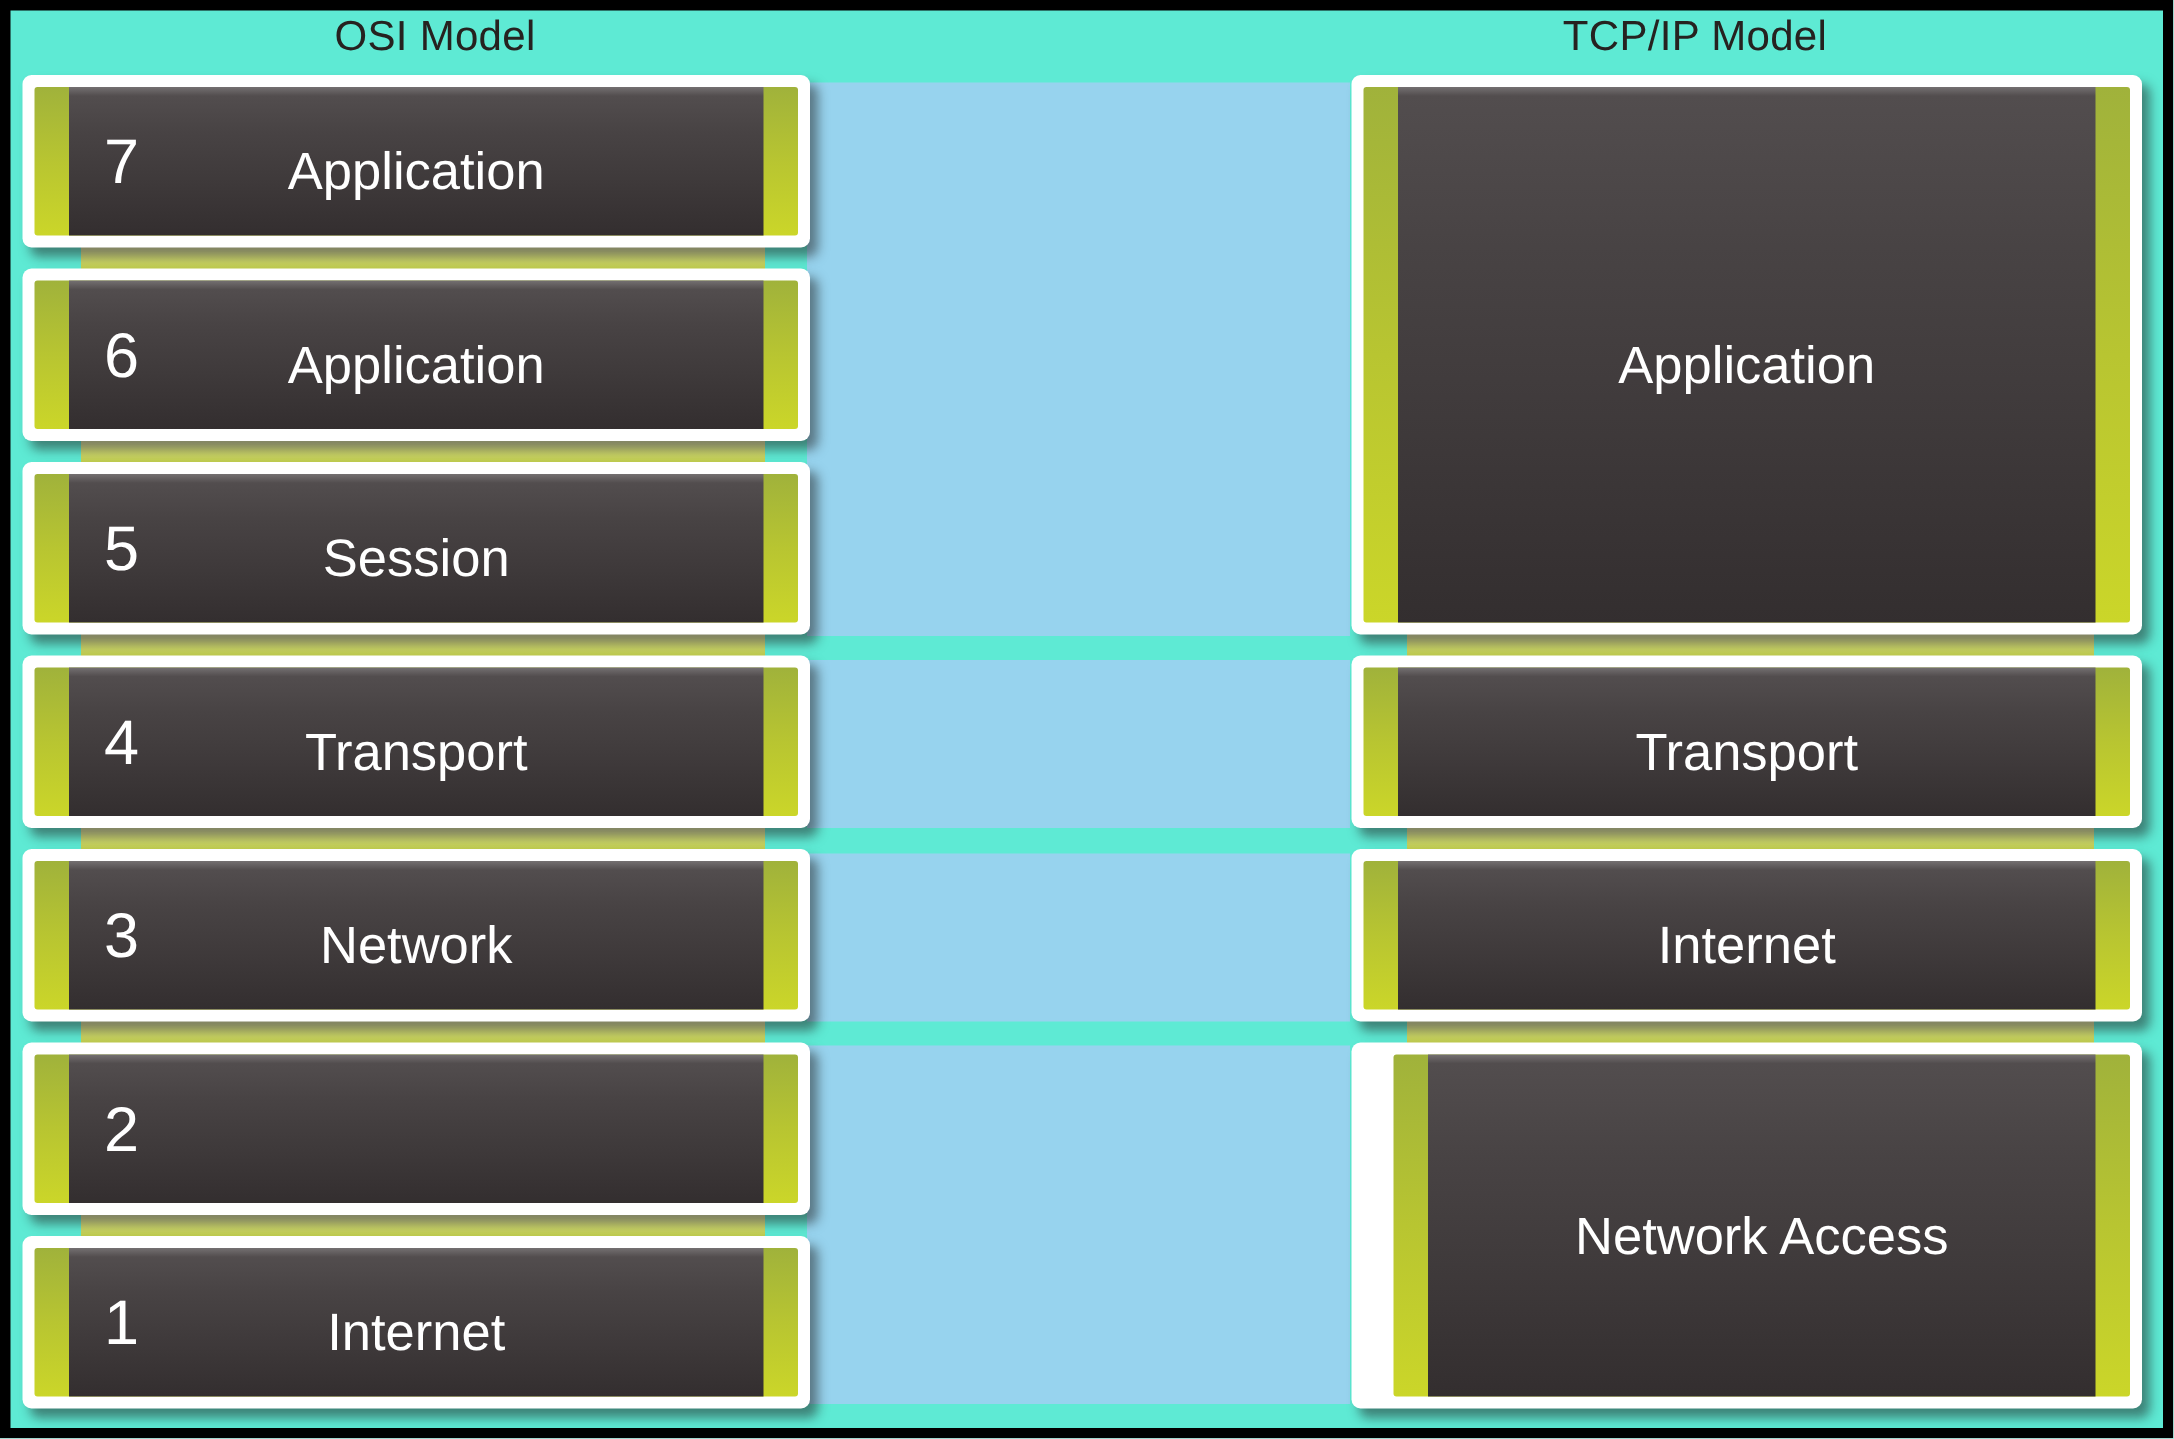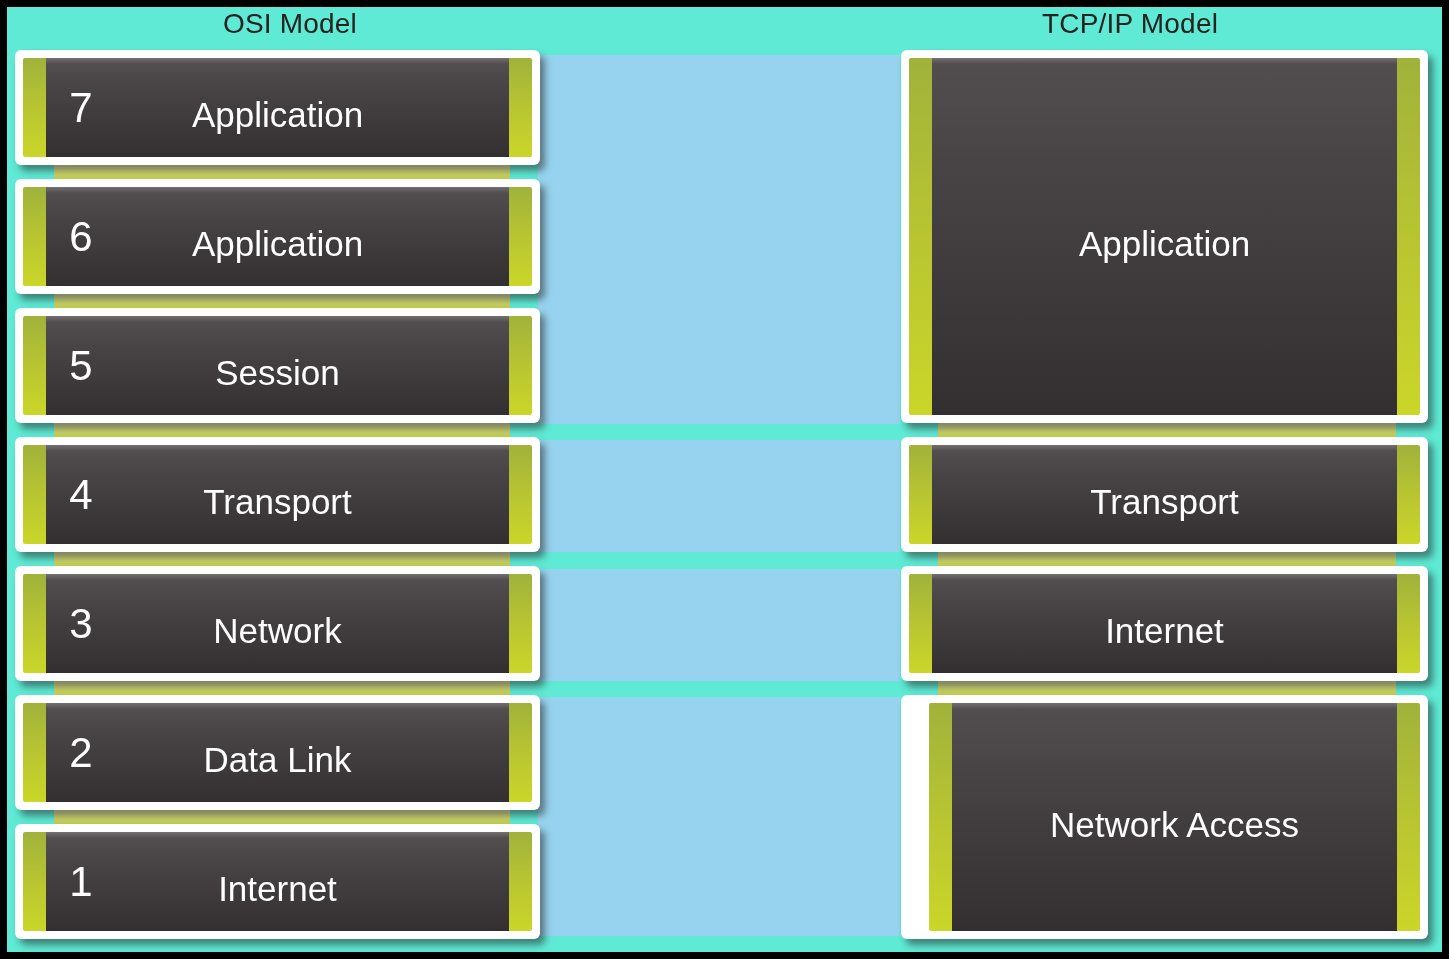--- a/index.html
+++ b/index.html
@@ -163,21 +163,20 @@
       <div class="dark-face">
         <span class="layer-num">3</span>
         <span class="layer-label">Network</span>
       </div>
     </div>
   </div>
   <div class="layer-box osi-box osi-2">
     <div class="green-panel">
       <div class="dark-face">
         <span class="layer-num">2</span>
-        <span class="layer-label">Data Link</span>
       </div>
     </div>
   </div>
   <div class="layer-box osi-box osi-1">
     <div class="green-panel">
       <div class="dark-face">
         <span class="layer-num">1</span>
         <span class="layer-label">Internet</span>
       </div>
     </div>

